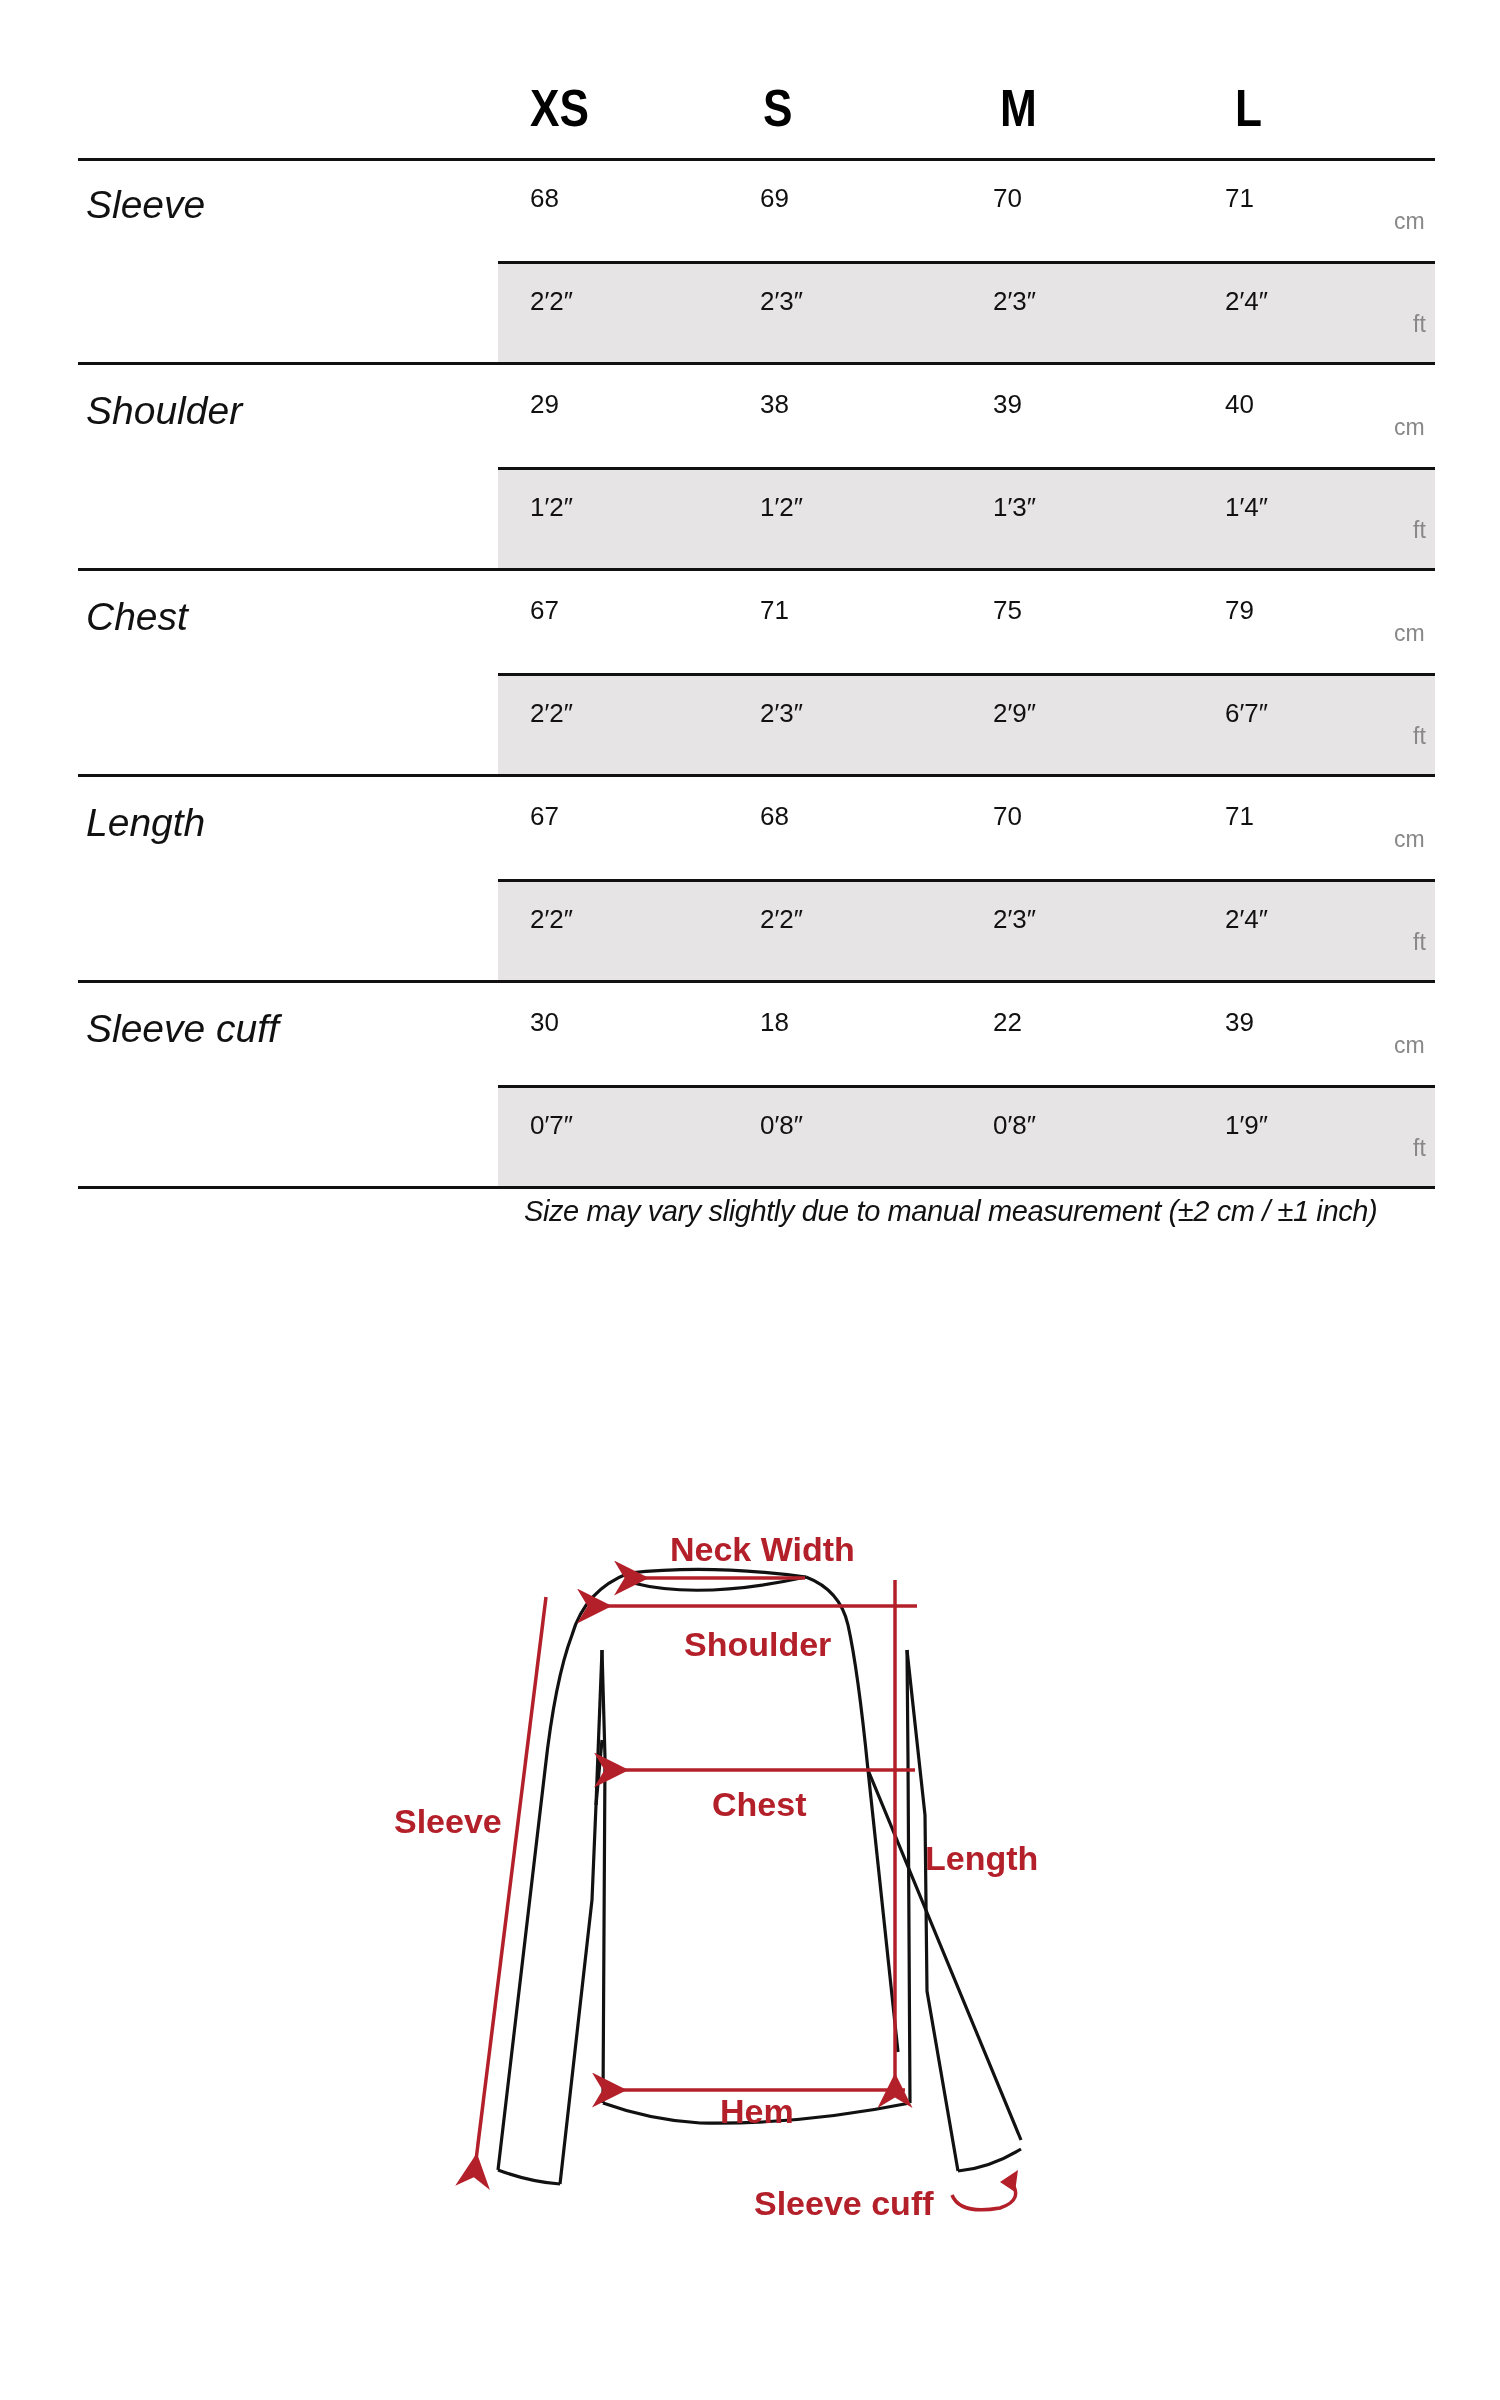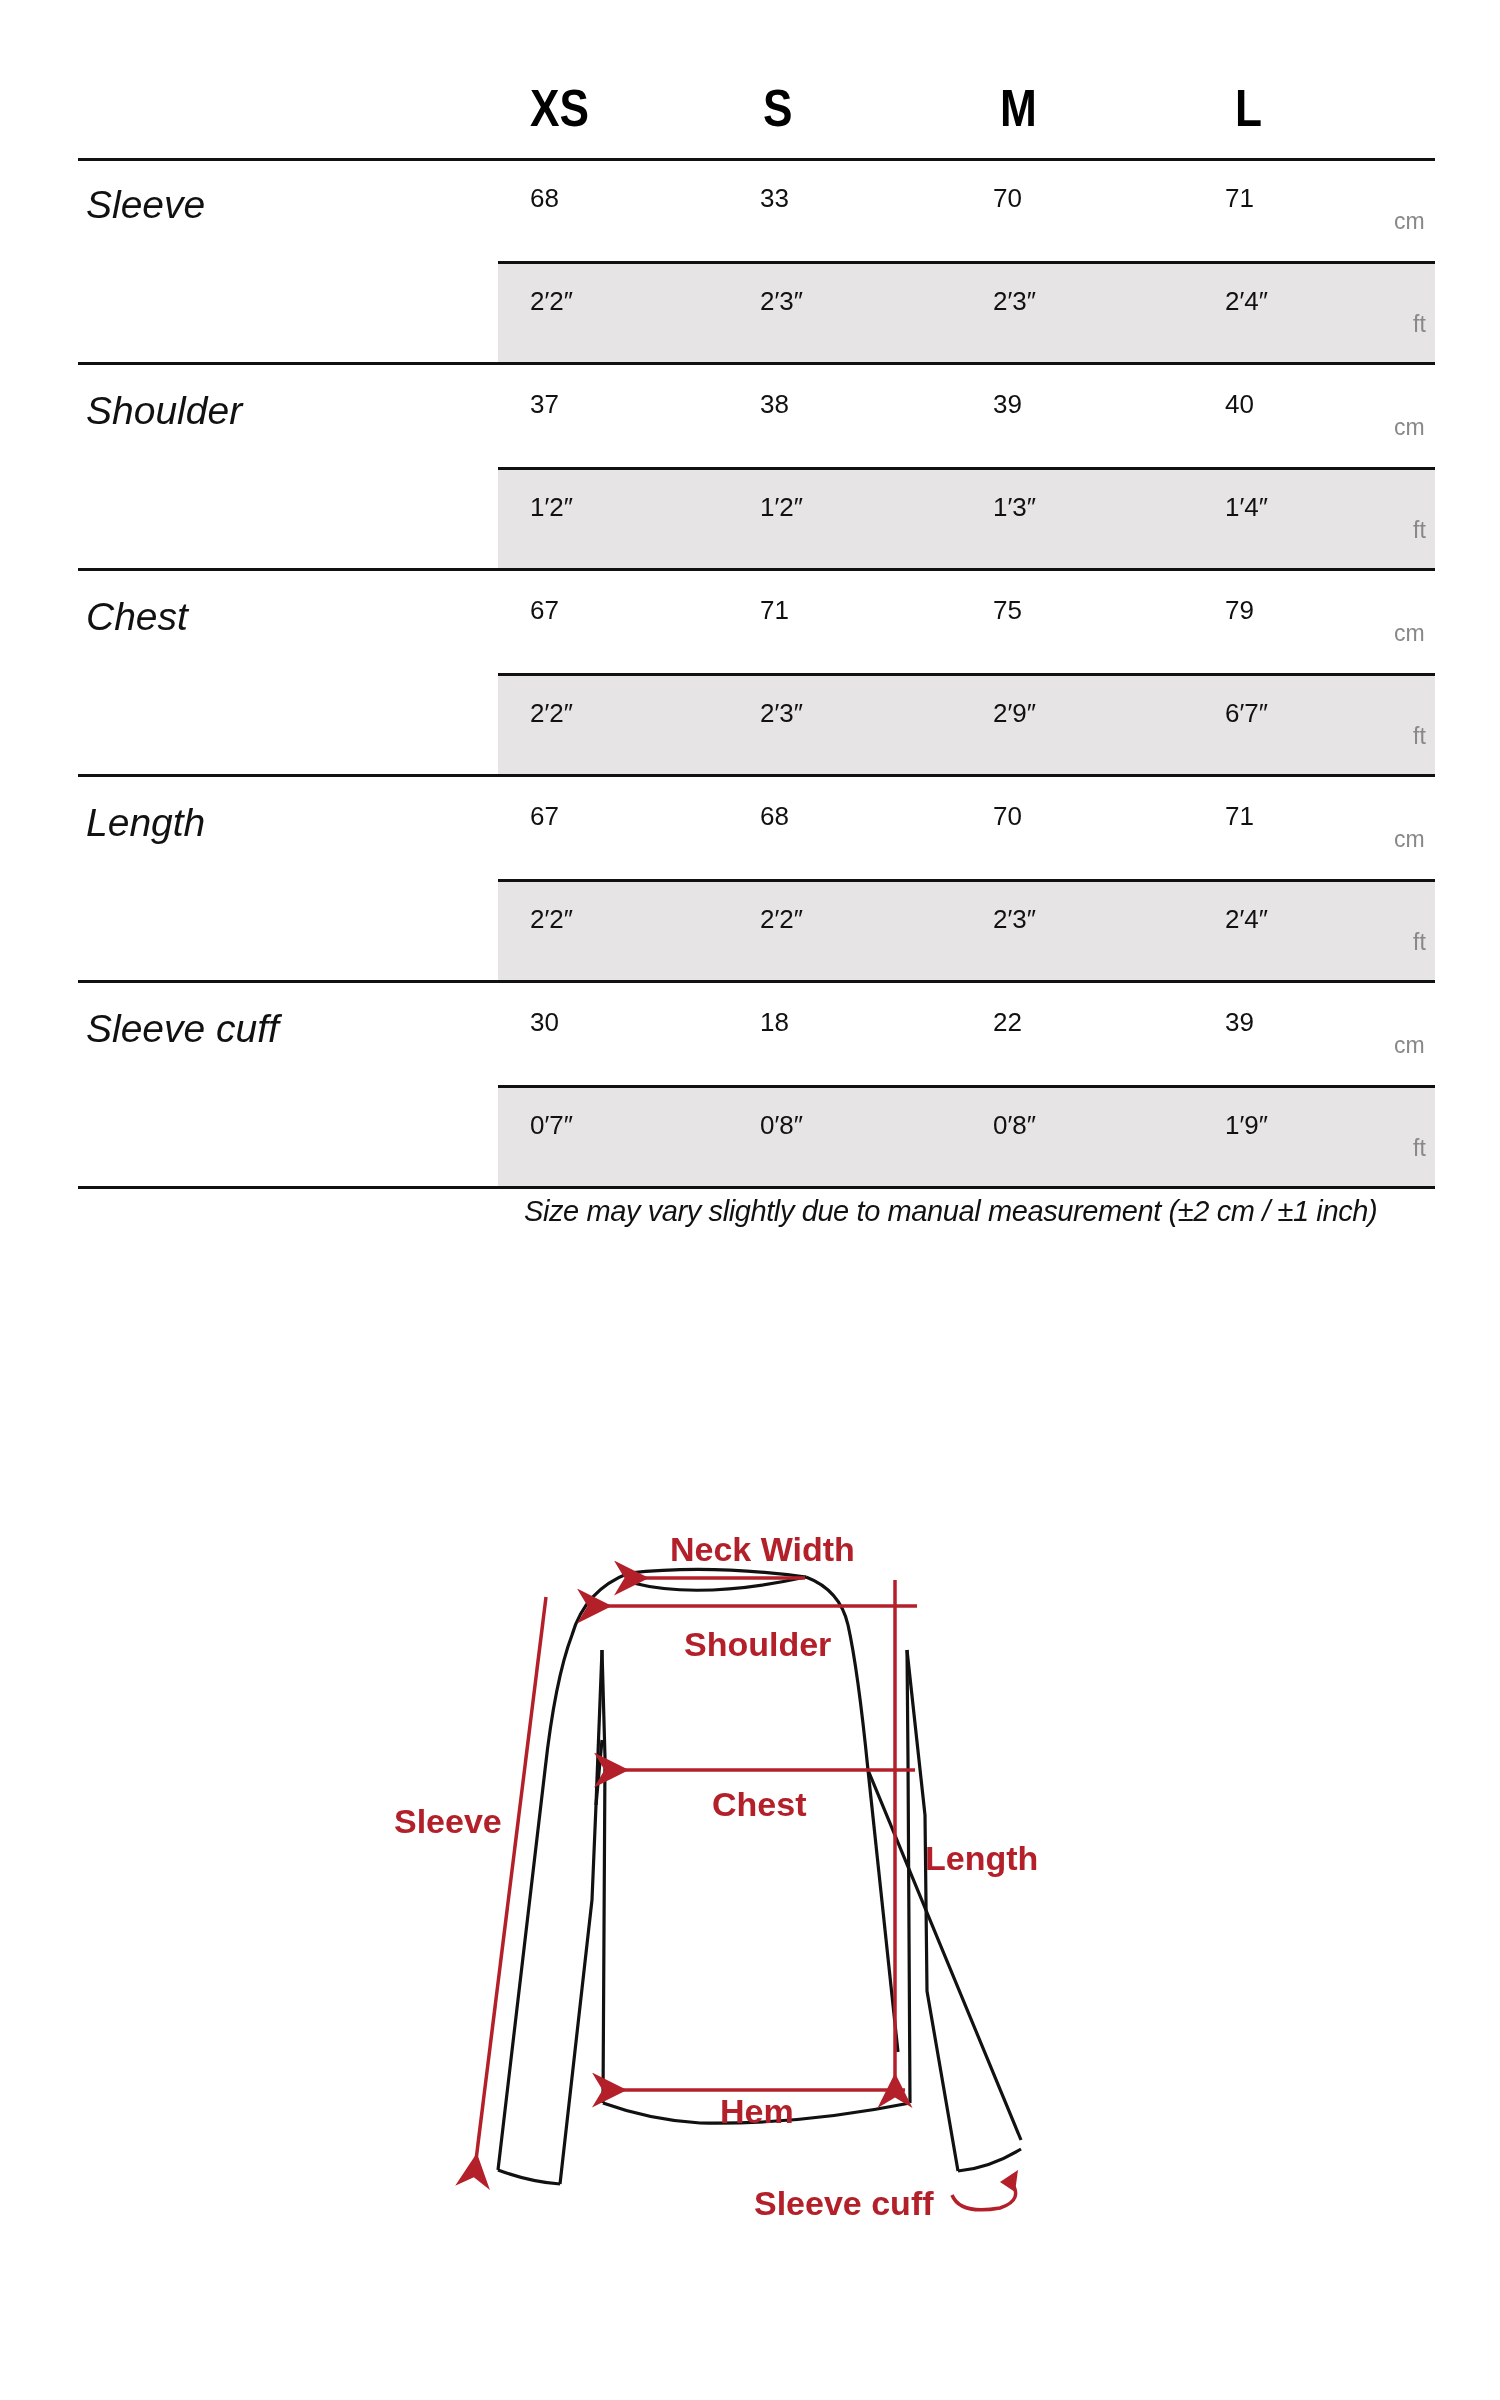--- a/index.html
+++ b/index.html
@@ -24,33 +24,33 @@
 <div class="hdr" style="left:1235px">L</div>
 
 <div id="table">
     <div class="rule" style="top:158px"></div>
     <div class="band" style="top:261px;height:103px"></div>
     <div class="subrule" style="top:261px"></div>
     <div class="rule" style="top:362px"></div>
     <div class="label" style="top:183px">Sleeve</div>
     <div class="val" style="left:530px;top:183px">68</div>
     <div class="val" style="left:530px;top:286px">2′2″</div>
-    <div class="val" style="left:760px;top:183px">33</div>
+    <div class="val" style="left:760px;top:183px">69</div>
     <div class="val" style="left:760px;top:286px">2′3″</div>
     <div class="val" style="left:993px;top:183px">70</div>
     <div class="val" style="left:993px;top:286px">2′3″</div>
     <div class="val" style="left:1225px;top:183px">71</div>
     <div class="val" style="left:1225px;top:286px">2′4″</div>
     <div class="unit" style="left:1394px;top:208px">cm</div>
     <div class="unit" style="left:1413px;top:311px">ft</div>
     <div class="band" style="top:467px;height:103px"></div>
     <div class="subrule" style="top:467px"></div>
     <div class="rule" style="top:568px"></div>
     <div class="label" style="top:389px">Shoulder</div>
-    <div class="val" style="left:530px;top:389px">37</div>
+    <div class="val" style="left:530px;top:389px">29</div>
     <div class="val" style="left:530px;top:492px">1′2″</div>
     <div class="val" style="left:760px;top:389px">38</div>
     <div class="val" style="left:760px;top:492px">1′2″</div>
     <div class="val" style="left:993px;top:389px">39</div>
     <div class="val" style="left:993px;top:492px">1′3″</div>
     <div class="val" style="left:1225px;top:389px">40</div>
     <div class="val" style="left:1225px;top:492px">1′4″</div>
     <div class="unit" style="left:1394px;top:414px">cm</div>
     <div class="unit" style="left:1413px;top:517px">ft</div>
     <div class="band" style="top:673px;height:103px"></div>

